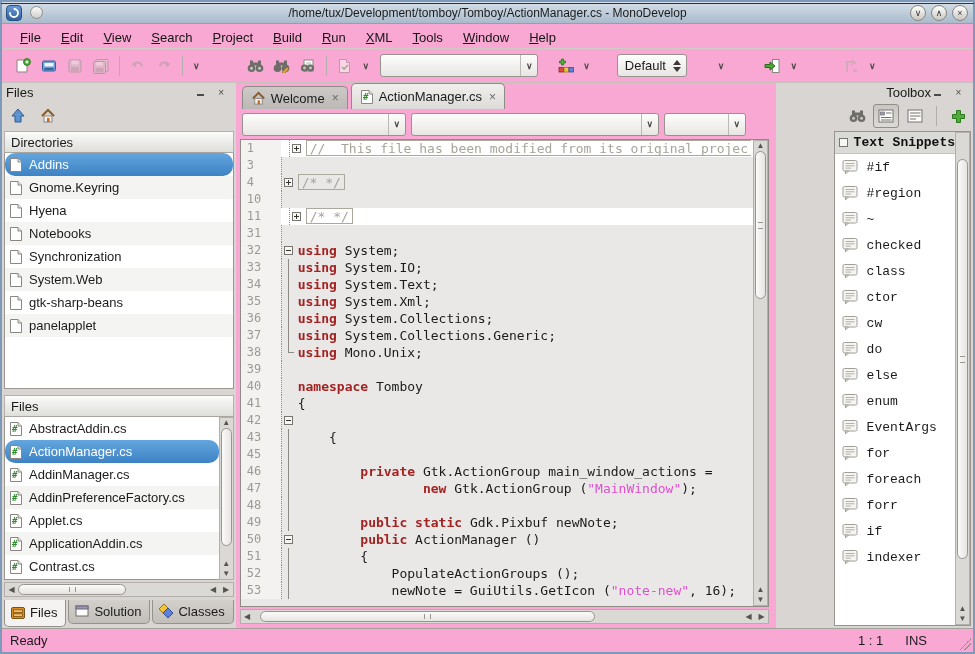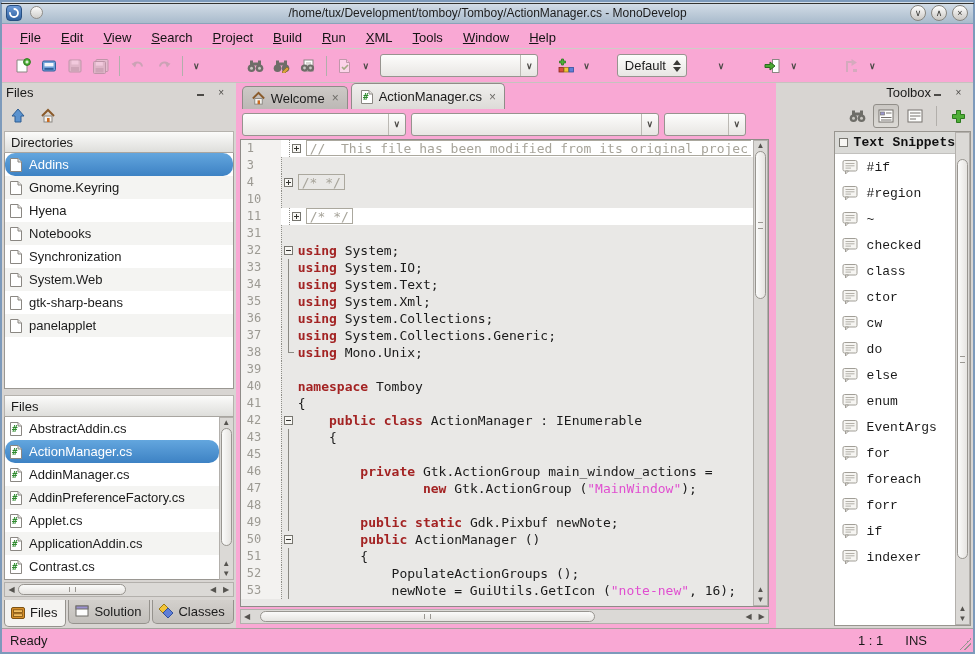--- a/index.html
+++ b/index.html
@@ -644,21 +644,20 @@
                 <div class="fold"></div>
                 <div class="ct"><span class="c-p">{</span></div>
               </div>
             </div>
             <div class="code-line">
               <div class="ln">42</div>
               <div class="lbody">
                 <div class="fold">
                   <div class="fbox"></div>
                 </div>
-                <div class="ct"><span class="c-p">    </span><span class="c-k">public class</span><span class="c-p"> ActionManager : IEnumerable</span></div>
               </div>
             </div>
             <div class="code-line">
               <div class="ln">43</div>
               <div class="lbody">
                 <div class="fold fline"></div>
                 <div class="ct"><span class="c-p">    {</span></div>
               </div>
             </div>
             <div class="code-line">

